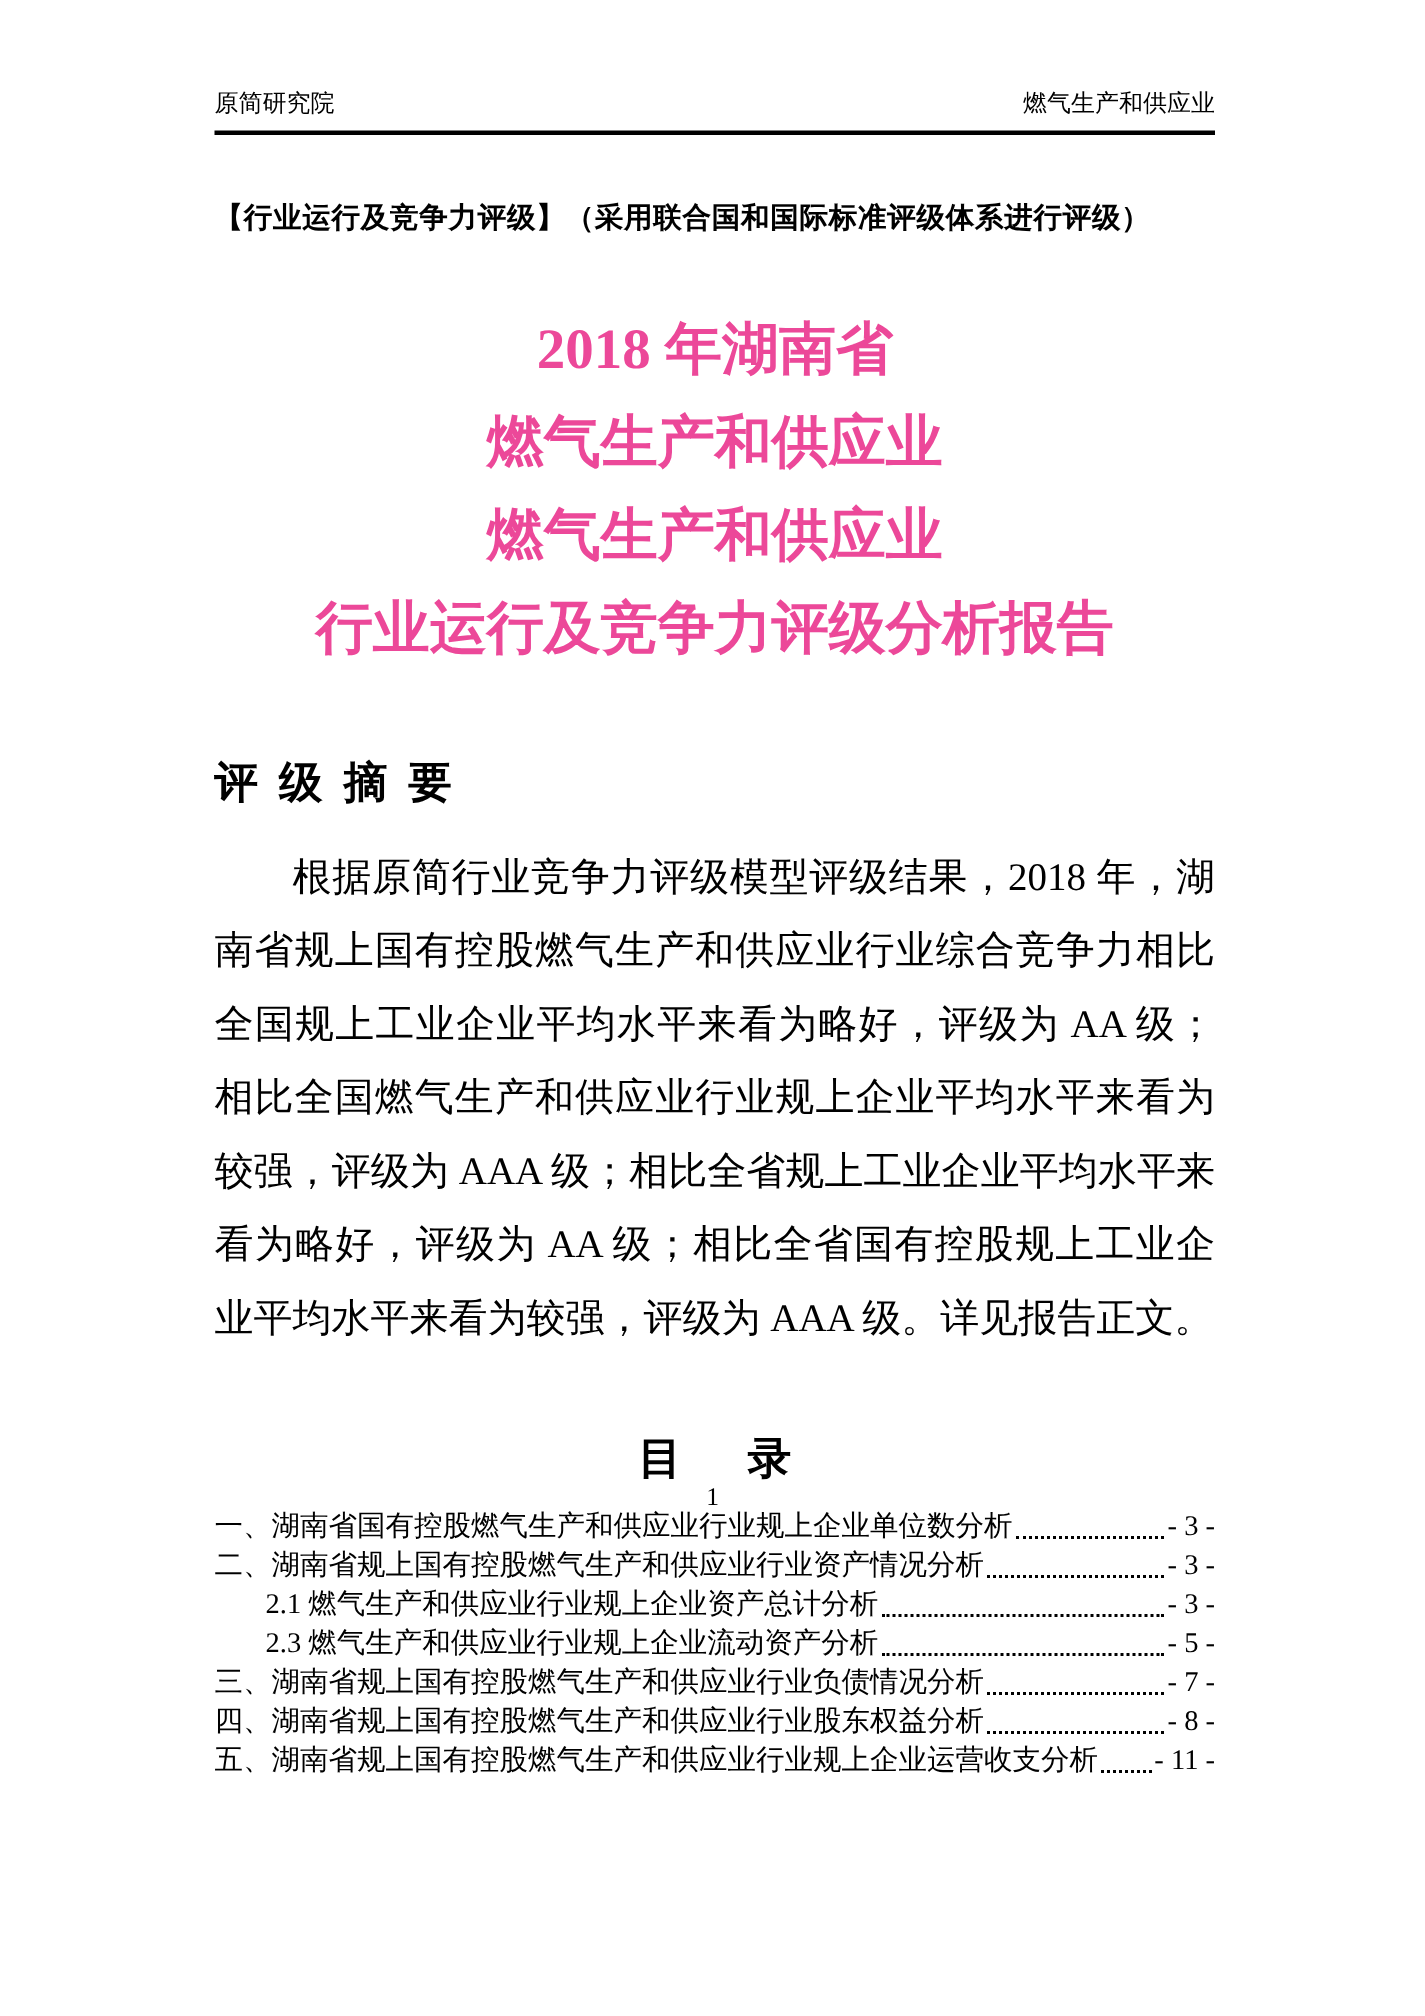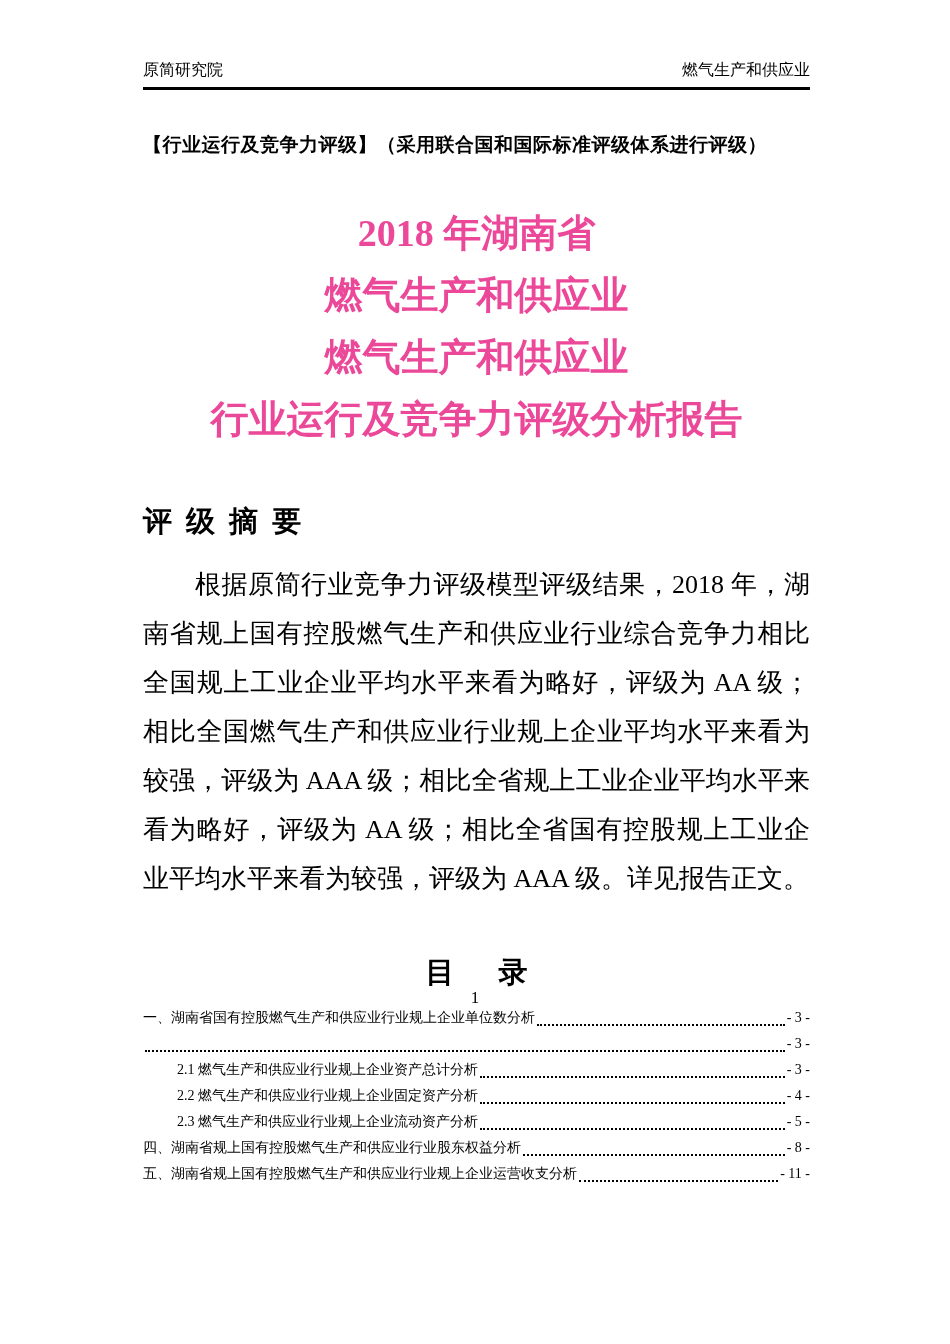--- a/index.html
+++ b/index.html
@@ -65,21 +65,21 @@
   
   .toc-heading {
     margin-top: 50px;
     text-align: center;
     font-family: "Liberation Sans", "DejaVu Sans", sans-serif;
     font-size: 29px;
     font-weight: bold;
     word-spacing: 14px;
     white-space: pre-wrap;
   }
-  .toc-list { margin-top: 12px; font-size: 14px; }
+  .toc-list { margin-top: 12px; font-size: 19px; }
   .toc-row {
     display: flex;
     align-items: flex-end;
     line-height: 26px;
     white-space: nowrap;
   }
   .toc-row.lvl2 { padding-left: 34px; }
   .toc-label { flex: 0 1 auto; overflow: hidden; }
   .toc-leader {
     flex: 1 1 auto;
@@ -124,37 +124,38 @@
 
   <div class="toc-heading">目  录</div>
 
   <div class="toc-list">
     <div class="toc-row lvl1">
       <span class="toc-label">一、湖南省国有控股燃气生产和供应业行业规上企业单位数分析</span>
       <span class="toc-leader"></span>
       <span class="toc-page">- 3 -</span>
     </div>
     <div class="toc-row lvl1">
+      <span class="toc-label">二、湖南省规上国有控股燃气生产和供应业行业资产情况分析</span>
       <span class="toc-leader"></span>
       <span class="toc-page">- 3 -</span>
     </div>
     <div class="toc-row lvl2">
       <span class="toc-label">2.1 燃气生产和供应业行业规上企业资产总计分析</span>
       <span class="toc-leader"></span>
       <span class="toc-page">- 3 -</span>
     </div>
     <div class="toc-row lvl2">
-      <span class="toc-label">2.2 燃气生产和供应业行业规上企业固定资产分析</span>
-      <span class="toc-leader"></span>
-      <span class="toc-page">- 4 -</span>
-    </div>
-    <div class="toc-row lvl2">
       <span class="toc-label">2.3 燃气生产和供应业行业规上企业流动资产分析</span>
       <span class="toc-leader"></span>
       <span class="toc-page">- 5 -</span>
+    </div>
+    <div class="toc-row lvl1">
+      <span class="toc-label">三、湖南省规上国有控股燃气生产和供应业行业负债情况分析</span>
+      <span class="toc-leader"></span>
+      <span class="toc-page">- 7 -</span>
     </div>
     <div class="toc-row lvl1">
       <span class="toc-label">四、湖南省规上国有控股燃气生产和供应业行业股东权益分析</span>
       <span class="toc-leader"></span>
       <span class="toc-page">- 8 -</span>
     </div>
     <div class="toc-row lvl1">
       <span class="toc-label">五、湖南省规上国有控股燃气生产和供应业行业规上企业运营收支分析</span>
       <span class="toc-leader"></span>
       <span class="toc-page">- 11 -</span>

